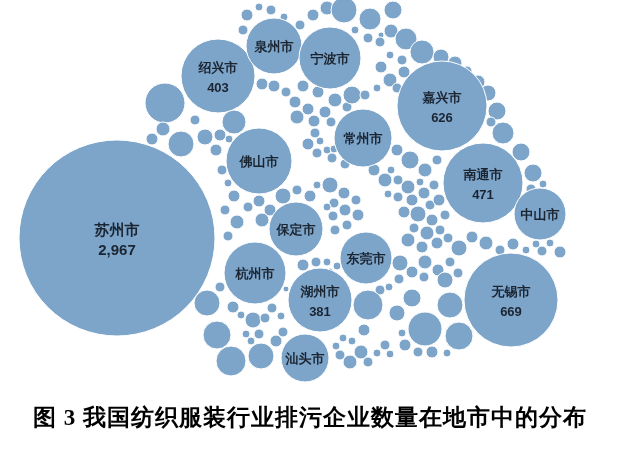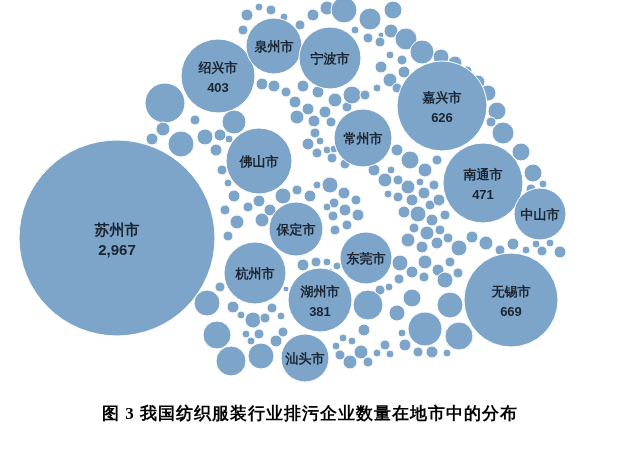--- a/index.html
+++ b/index.html
@@ -8,21 +8,21 @@
     font-family: "Liberation Sans", "DejaVu Sans", sans-serif;
   }
   .stage { position: relative; width: 620px; height: 454px; background: #ffffff; }
   #bubble-chart { display: block; }
   .caption {
     width: 620px;
     text-align: center;
     margin-top: 4px;
     font-family: "Liberation Serif", "DejaVu Serif", serif;
     font-weight: bold;
-    font-size: 17px;
+    font-size: 23px;
     color: #000000;
     letter-spacing: 1px;
   }
   text.bubble-label {
     font-family: "Liberation Sans", "DejaVu Sans", sans-serif;
     font-weight: 600;
   }
 </style>
 </head>
 <body>

